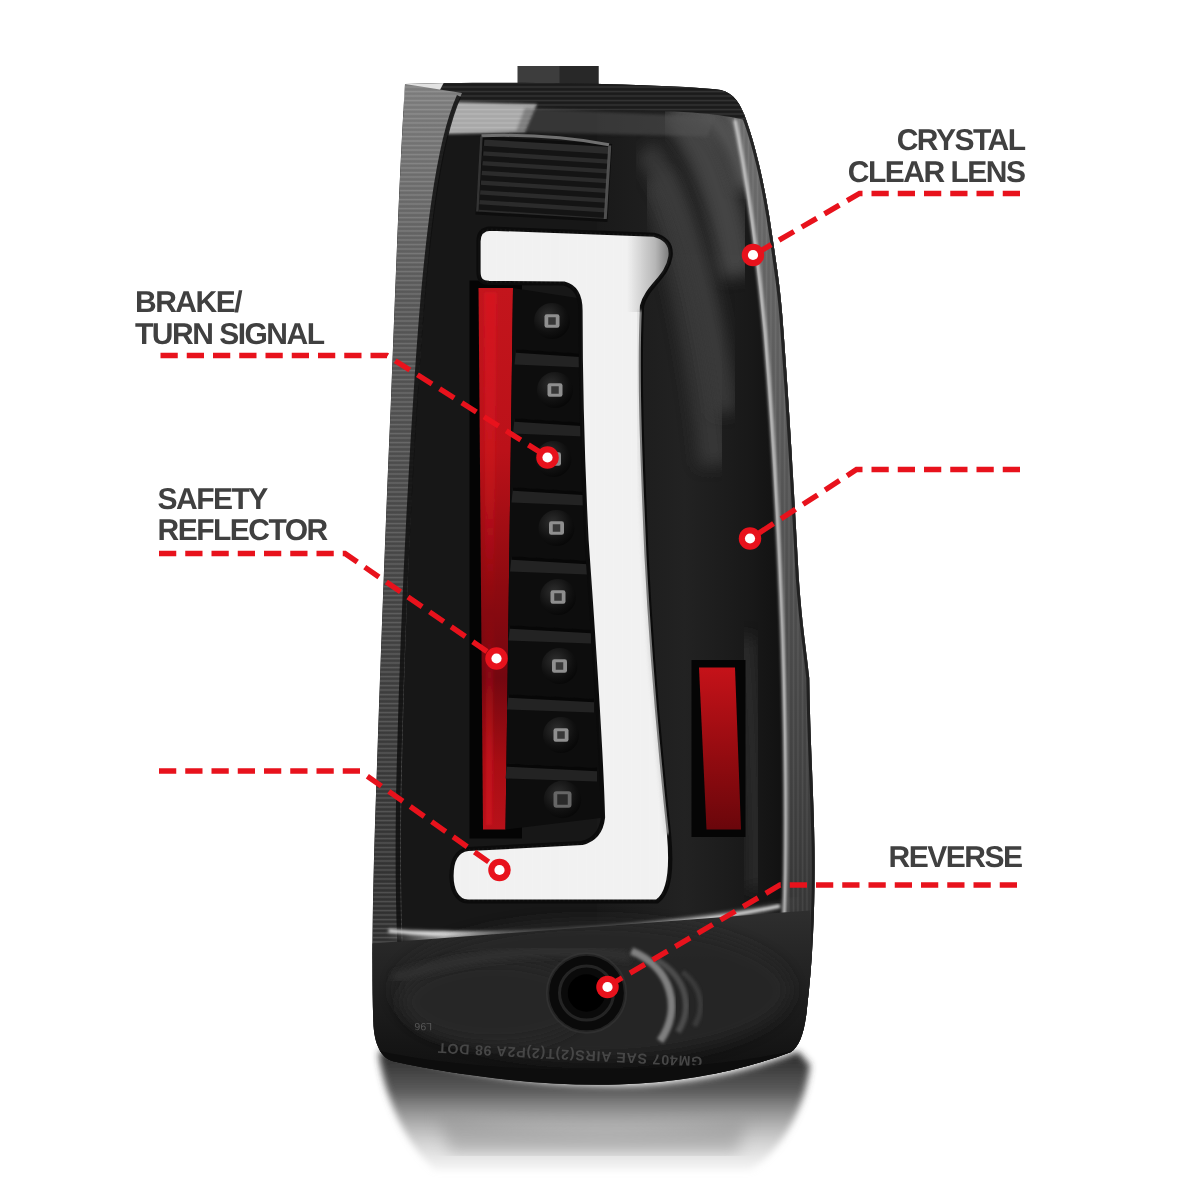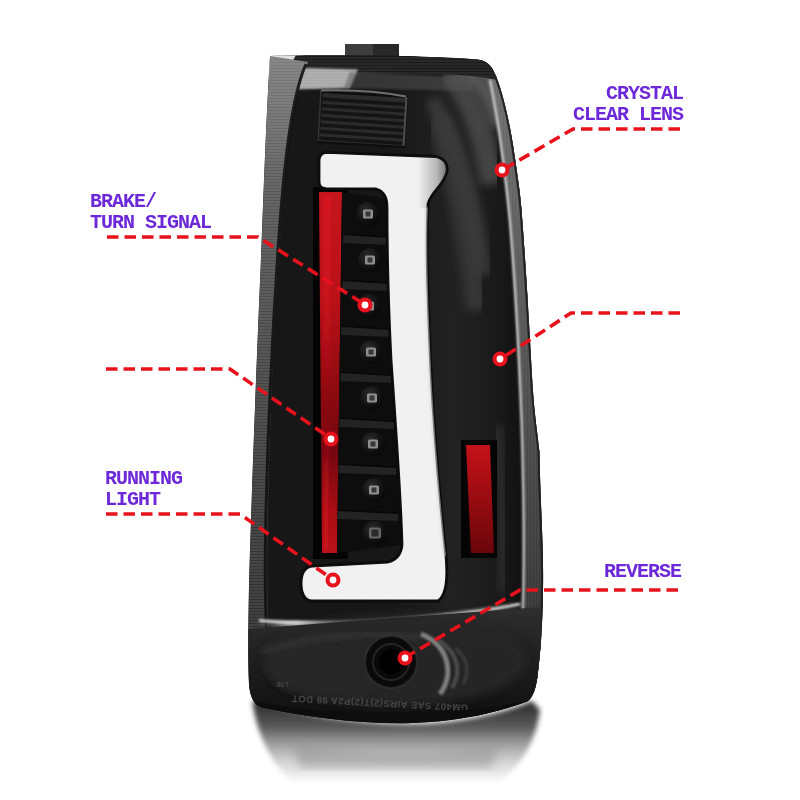--- a/index.html
+++ b/index.html
@@ -1,19 +1,19 @@
 <!DOCTYPE html>
 <html><head>
 <meta charset="utf-8">
 <style>
 html,body{margin:0;padding:0;background:#ffffff;}
 #stage{position:relative;width:800px;height:800px;overflow:hidden;background:#ffffff;
   font-family:"Liberation Sans",sans-serif;}
-.lbl{position:absolute;font-weight:bold;color:#6d28d9;font-size:20px;line-height:20.5px;
-  letter-spacing:-1px;white-space:nowrap;font-family:Liberation Mono, monospace;}
+.lbl{position:absolute;font-weight:bold;color:#404040;font-size:20px;line-height:20.5px;
+  letter-spacing:-1px;white-space:nowrap;}
 .r{text-align:right;}
 </style>
 </head>
 <body>
 <div id="stage">
 <svg id="art" width="800" height="800" viewBox="0 0 800 800">
 <defs>
 <linearGradient id="gRefl" x1="0" y1="700" x2="0" y2="792" gradientUnits="userSpaceOnUse">
   <stop offset="0" stop-color="#262626" stop-opacity="1"></stop>
   <stop offset="0.3" stop-color="#4e4e4e" stop-opacity="0.92"></stop>
@@ -324,16 +324,16 @@
           <circle cx="333" cy="580" r="3.4" fill="#ffffff"></circle>
         </g>
 <g>
           <circle cx="405" cy="658" r="7.5" fill="#e8121c"></circle>
           <circle cx="405" cy="658" r="3.4" fill="#ffffff"></circle>
         </g>
 </g>
 </svg>
 
 <div class="lbl" style="left:90px;top:192px;">BRAKE/<br>TURN SIGNAL</div>
-<div class="lbl" style="left:105px;top:469px;">RUNNING<br>LIGHT</div>
+<div class="lbl" style="left:105px;top:323px;">SAFETY<br>REFLECTOR</div>
 <div class="lbl r" style="right:117px;top:84px;">CRYSTAL<br>CLEAR LENS</div>
 <div class="lbl r" style="right:119px;top:562px;">REVERSE</div>
 </div>
 
 </body></html>

